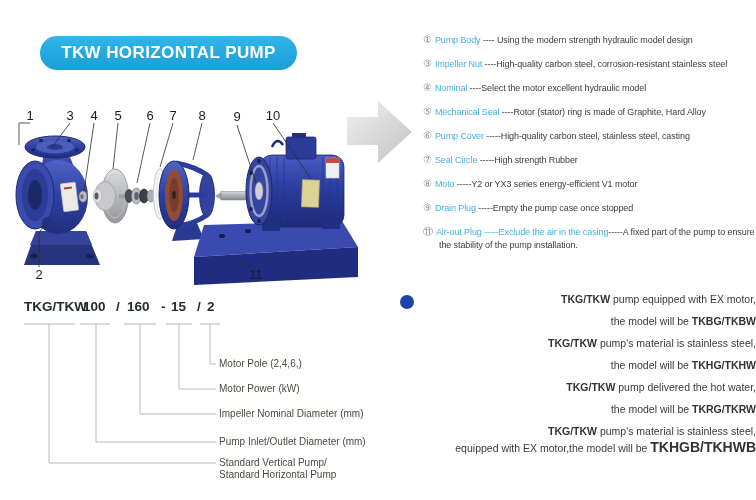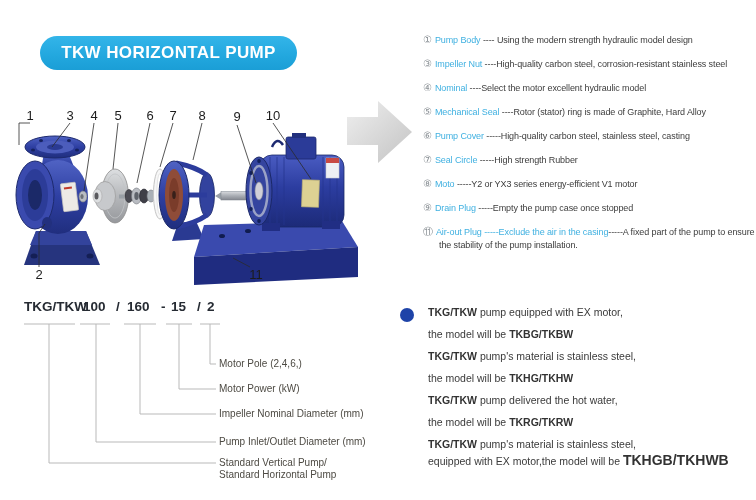--- a/index.html
+++ b/index.html
@@ -27,21 +27,21 @@
   .pl-item.wrap{white-space:normal;padding-left:16px;text-indent:-16px;}
   .pl-num{color:#8b9196;font-size:10px;margin-right:3px;}
   .pl-name{color:#41b1e1;}
   .pl-desc{color:#3c3c3c;}
   
   .model-svg{position:absolute;left:20px;top:296px;width:350px;height:196px;}
   .mc-token{font-weight:bold;font-size:13.5px;fill:#262b33;}
   .mc-line{stroke:#b9b9b9;stroke-width:1;fill:none;}
   .mc-label{font-size:10px;fill:#4d4a43;}
   
-  .notes{position:absolute;left:398px;top:306px;width:358px;}
+  .notes{position:absolute;left:398px;top:293px;width:358px;text-align:right;}
   .note-bullet{
     position:absolute;left:2px;top:2px;width:14px;height:14px;border-radius:50%;
     background:#1e43a8;
   }
   .note-body{margin-left:30px;}
   .note-line{font-size:10.5px;line-height:13px;color:#3a3a3a;margin-bottom:9px;}
   .note-line .nb{font-weight:bold;color:#323232;}
   .note-line.tight{margin-bottom:3px;}
   .note-line .nb.big{font-size:14px;}
   

